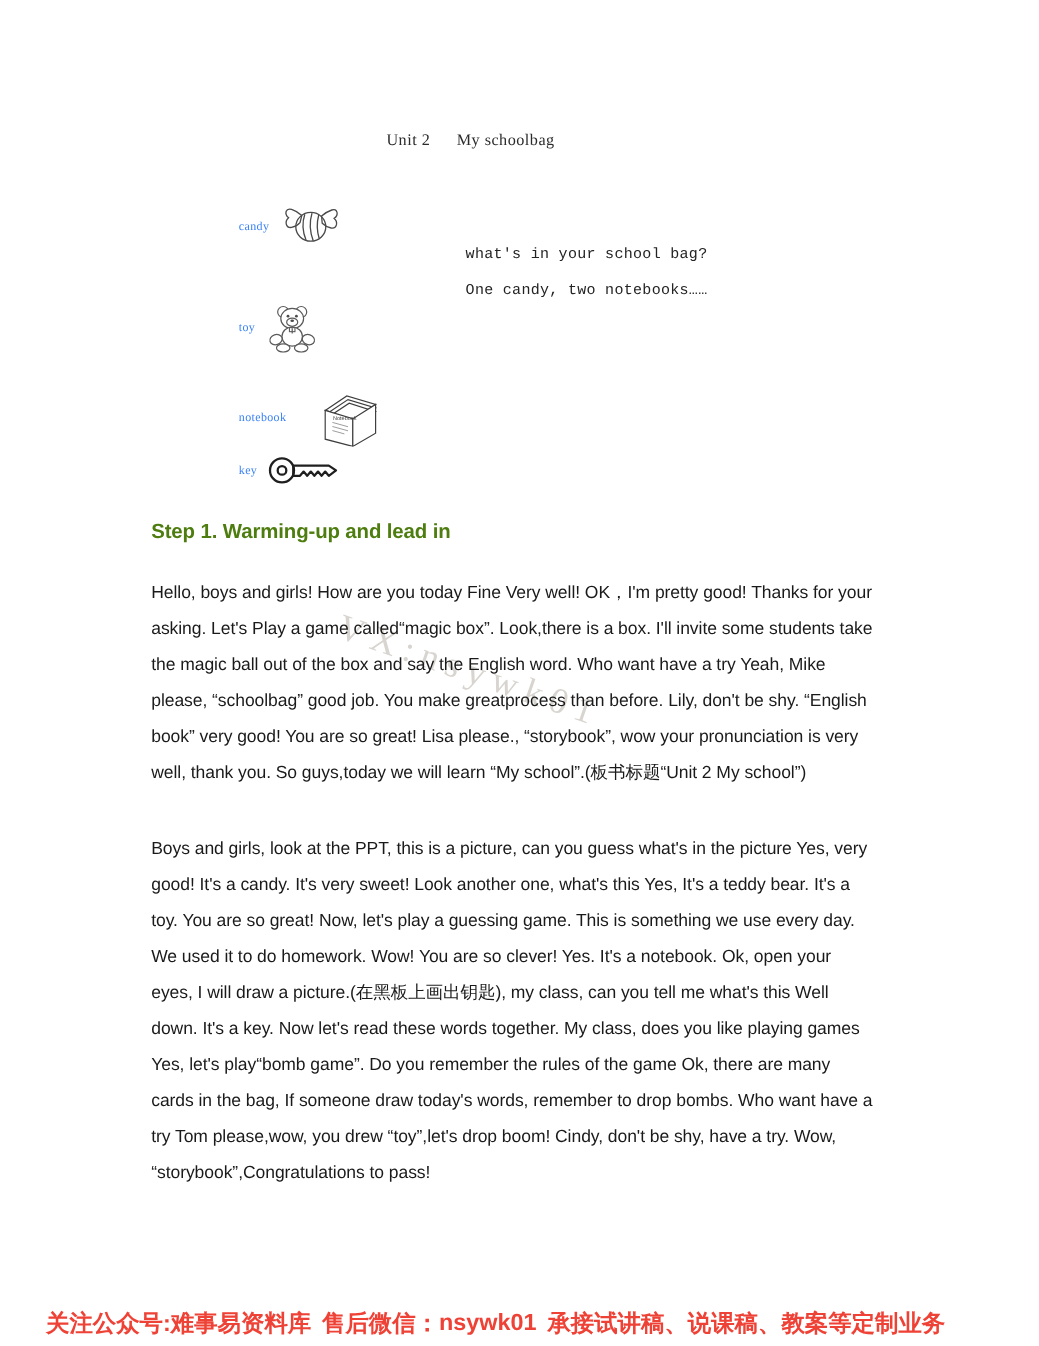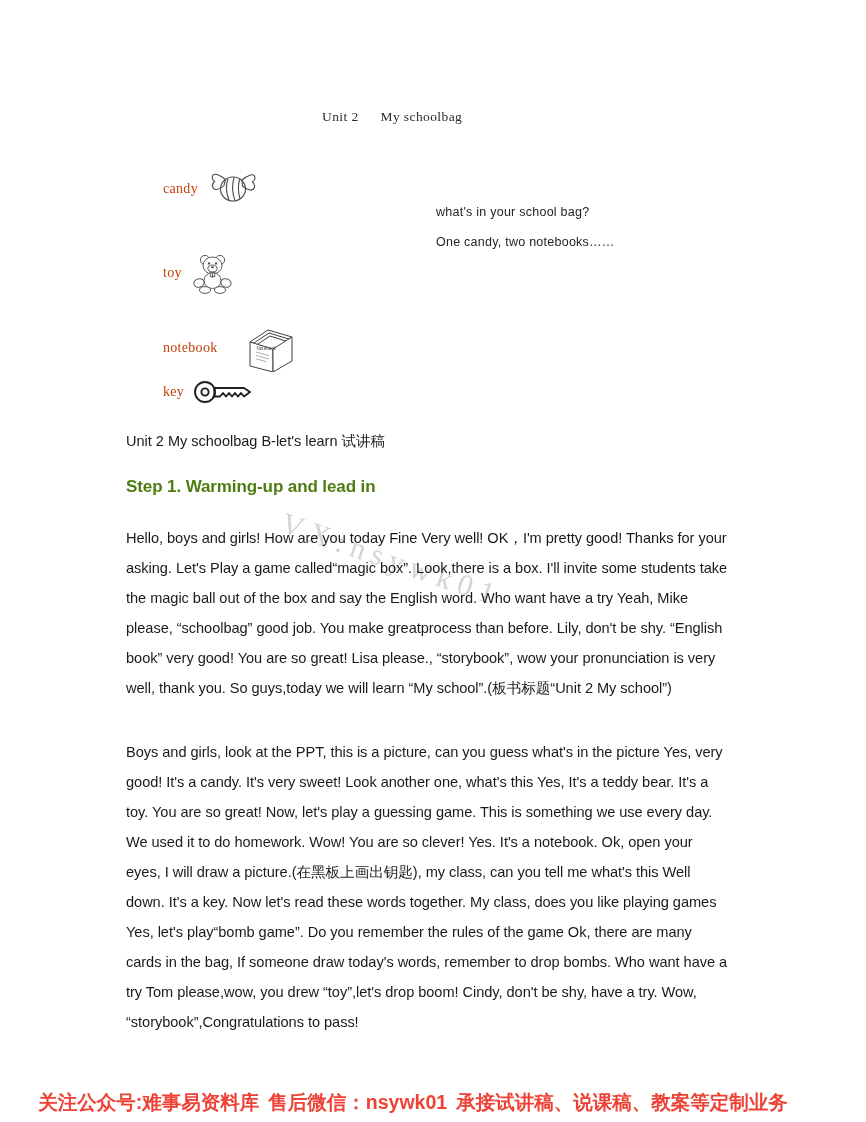--- a/index.html
+++ b/index.html
@@ -39,41 +39,41 @@
   }
   .slide-title .gap { display: inline-block; width: 22px; }
 
   .word-row {
     position: absolute;
     display: flex;
     align-items: center;
   }
   .word-label {
     font-family: "Liberation Serif", serif;
-    font-size: 14px;
-    color: #c2410c;
+    font-size: 10px;
+    color: #3b82f6;
     letter-spacing: 0.3px;
     white-space: nowrap;
+    margin-left: 36px;
   }
   .word-art { margin-left: 8px; line-height: 0; }
 
   .row-candy    { left: 163px; top: 170px; }
   .row-toy      { left: 163px; top: 252px; text-align: center; }
   .row-notebook { left: 163px; top: 324px; gap: 16px; }
   .row-key      { left: 163px; top: 378px; }
 
   .bubble-lines {
     position: absolute;
     left: 388px;
     top: 205px;
-    font-family: Liberation Sans, sans-serif;
+    font-family: Liberation Mono, monospace;
     font-size: 12.5px;
     color: #232323;
     letter-spacing: 0.25px;
-    margin-left: 48px;
   }
   .bubble-lines .l1 { margin-bottom: 16px; white-space: nowrap; }
   .bubble-lines .l2 { white-space: nowrap; }
 
   
   .doc {
     position: absolute;
     left: 126px;
     top: 432px;
     width: 604px;
@@ -239,21 +239,20 @@
   <div class="bubble-lines">
     <div class="l1">what's in your school bag?</div>
     <div class="l2">One candy, two notebooks……</div>
   </div>
 </div>
 
 <div class="watermark">VX:nsywk01</div>
 
 <div class="doc">
 
-  <p class="subline">Unit 2 My schoolbag B-let's learn 试讲稿</p>
 
   <h2 class="h-step">Step 1. Warming-up and lead in</h2>
   <p class="para">Hello, boys and girls! How are you today Fine Very well! OK，I'm pretty good! Thanks for your asking. Let's Play a game called“magic box”. Look,there is a box. I'll invite some students take the magic ball out of the box and say the English word. Who want have a try Yeah, Mike please, “schoolbag” good job. You make greatprocess than before. Lily, don't be shy. “English book” very good! You are so great! Lisa please., “storybook”, wow your pronunciation is very well, thank you. So guys,today we will learn “My school”.(板书标题“Unit 2 My school”)</p>
 
   <p class="para last">Boys and girls, look at the PPT, this is a picture, can you guess what's in the picture Yes, very good! It's a candy. It's very sweet! Look another one, what's this Yes, It's a teddy bear. It's a toy. You are so great! Now, let's play a guessing game. This is something we use every day. We used it to do homework. Wow! You are so clever! Yes. It's a notebook. Ok, open your eyes, I will draw a picture.(在黑板上画出钥匙), my class, can you tell me what's this Well down. It's a key. Now let's read these words together. My class, does you like playing games Yes, let's play“bomb game”. Do you remember the rules of the game Ok, there are many cards in the bag, If someone draw today's words, remember to drop bombs. Who want have a try Tom please,wow, you drew “toy”,let's drop boom! Cindy, don't be shy, have a try. Wow, “storybook”,Congratulations to pass!</p>
 </div>
 
 <div class="footer-banner">
   <span class="seg">关注公众号:难事易资料库</span><span class="sp"></span><span class="seg">售后微信：</span><span class="seg">nsywk01</span><span class="sp"></span><span class="seg">承接试讲稿、说课稿、教案等定制业务</span>
 </div>

